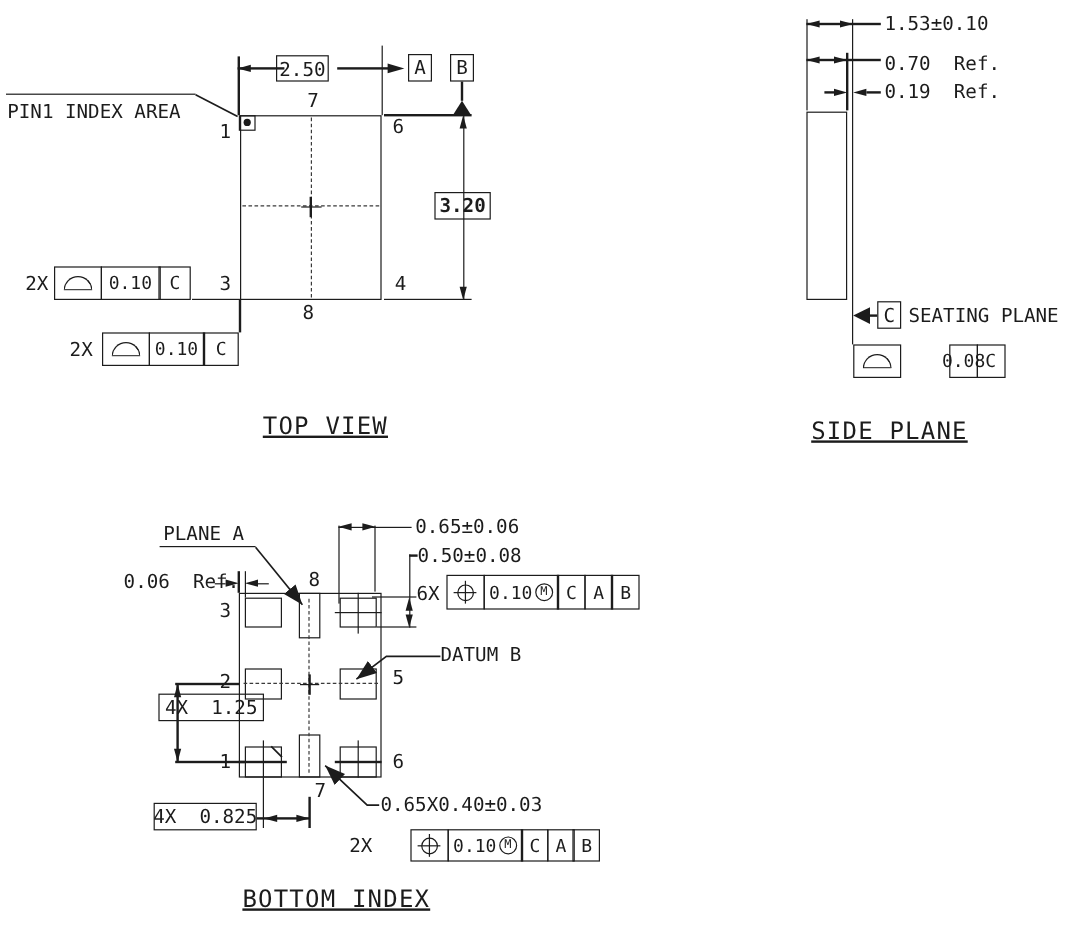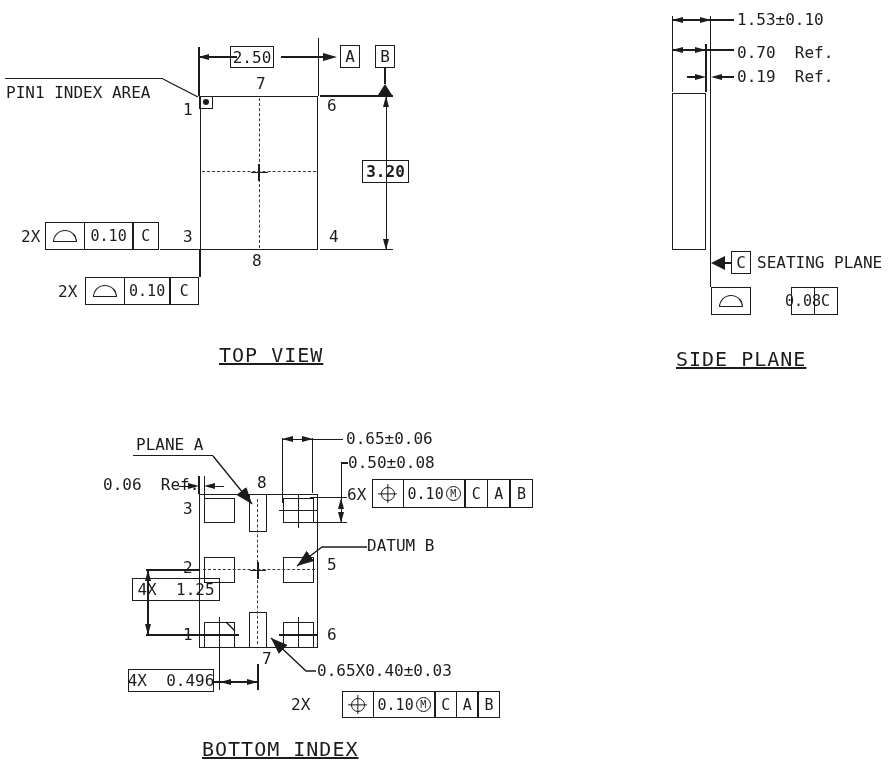--- a/index.html
+++ b/index.html
@@ -215,21 +215,21 @@
   <div class="box" style="left:110px;top:578px;width:88px;height:23px;margin-left:22px;">
     <span>4X  1.25</span>
   </div>
   <div class="hl" style="left:146px;top:569.3px;width:54px;"></div>
   <div class="hl" style="left:146px;top:634.3px;width:58px;"></div>
   <div class="vl" style="left:147.3px;top:570px;height:65px;"></div>
   <div class="ar ar-u" style="left:144.5px;top:570px;"></div>
   <div class="ar ar-d" style="left:144.5px;top:624px;"></div>
 
   <div class="box" style="left:128px;top:669px;width:86px;height:23px;">
-    <span>4X  0.496</span>
+    <span>4X  0.825</span>
   </div>
   <div class="hl" style="left:214px;top:681.3px;width:44px;"></div>
   <div class="ar ar-l" style="left:220px;top:678.5px;"></div>
   <div class="ar ar-r" style="left:247px;top:678.5px;"></div>
   <div class="vl" style="left:218.9px;top:648px;height:42px;"></div>
   <div class="vl" style="left:257.4px;top:664px;height:26px;"></div>
 
   <span class="t" style="left:317px;top:662px;">0.65X0.40±0.03</span>
 
   <span class="t" style="left:291px;top:696px;">2X</span>

